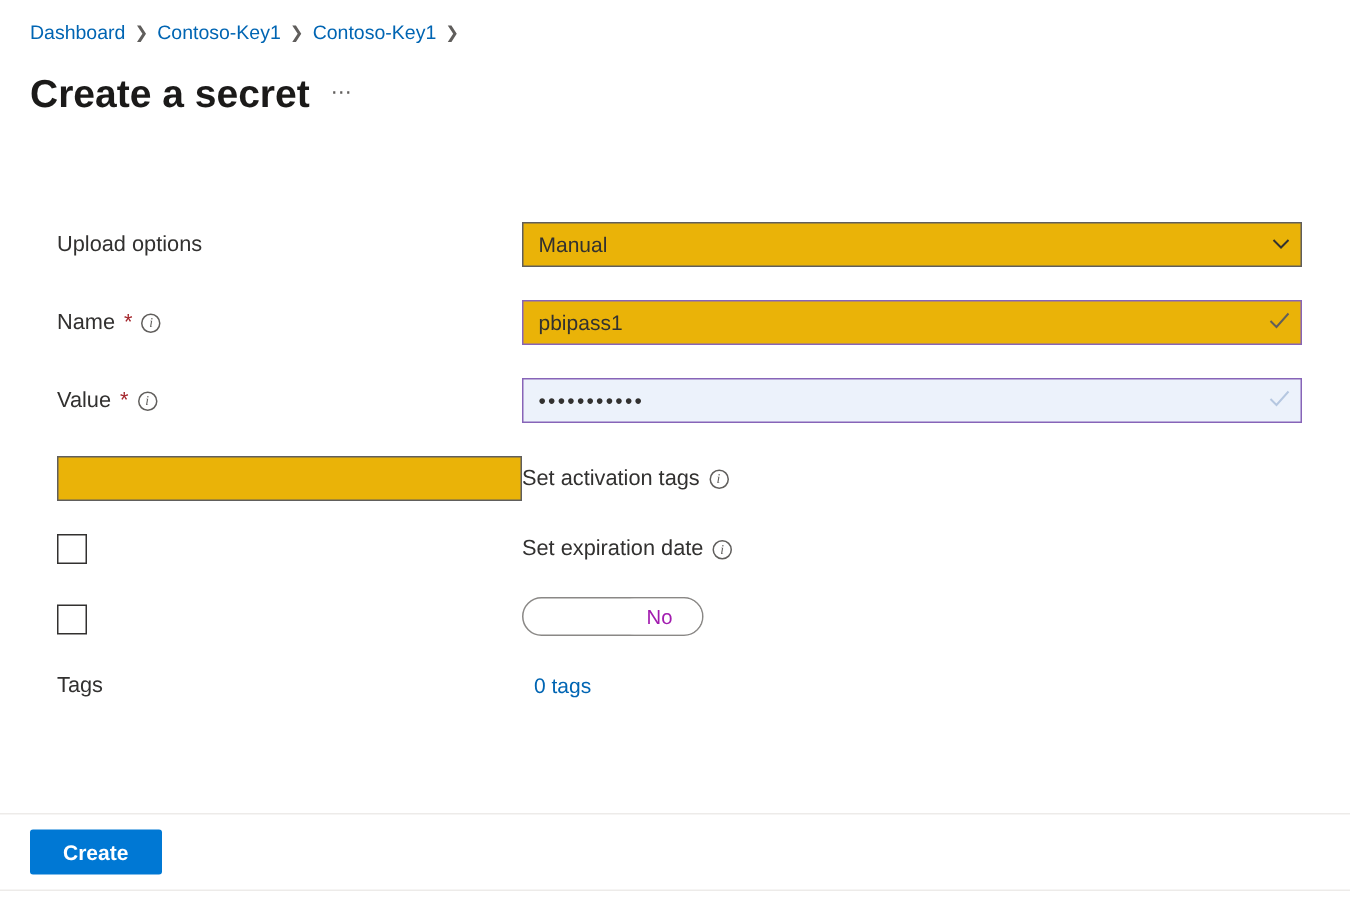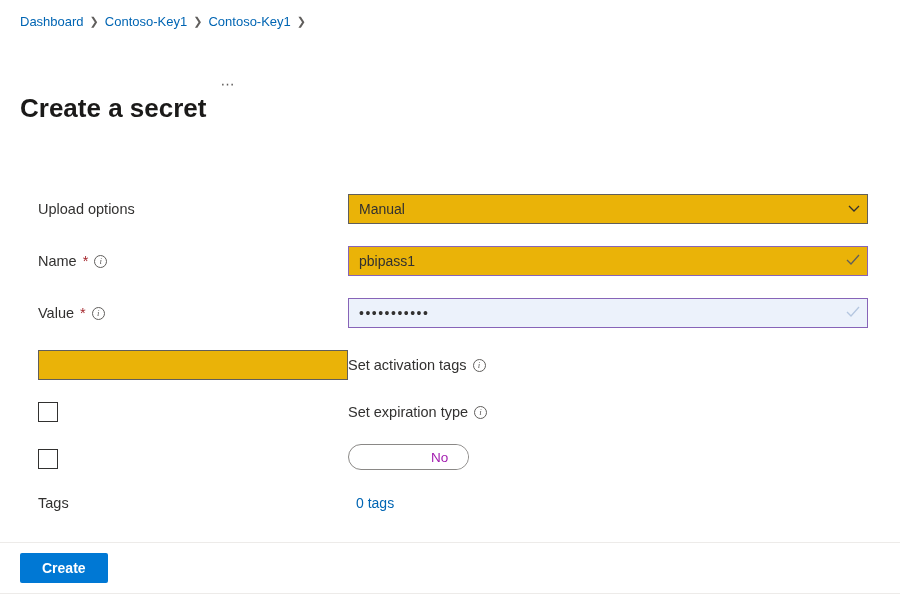--- a/index.html
+++ b/index.html
@@ -37,21 +37,20 @@
     .header-row {
       display: flex;
       align-items: center;
       gap: 14px;
       margin-bottom: 70px;
     }
     h1 {
       font-size: 26px;
       font-weight: 600;
       color: #1b1a19;
-      margin-top: 46px;
     }
     .ellipsis {
       color: #605e5c;
       letter-spacing: 2px;
       padding-bottom: 4px;
     }
     .form {
       display: grid;
       grid-template-columns: 310px 520px;
       row-gap: 22px;
@@ -244,21 +243,21 @@
 
     <div class="label">
       <span>Set activation tags</span>
       <span class="info-icon">i</span>
     </div>
     <div class="field">
       <div class="checkbox"></div>
     </div>
 
     <div class="label">
-      <span>Set expiration type</span>
+      <span>Set expiration date</span>
       <span class="info-icon">i</span>
     </div>
     <div class="field">
       <div class="checkbox"></div>
     </div>
 
     <div class="field">
       <div class="toggle">
         <div class="toggle-opt active">Yes</div>
         <div class="toggle-opt">No</div>

